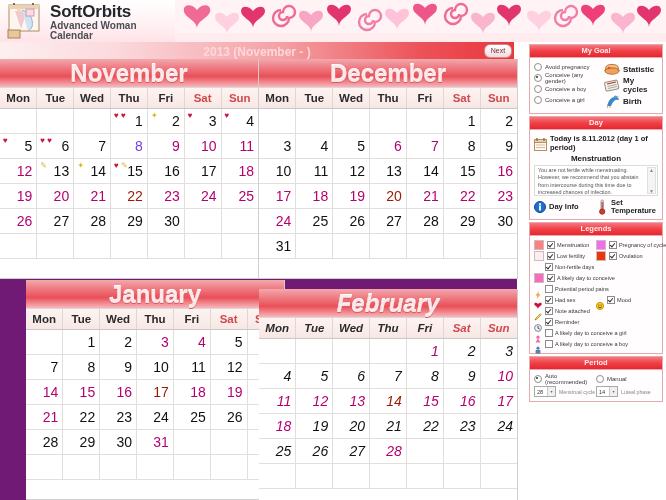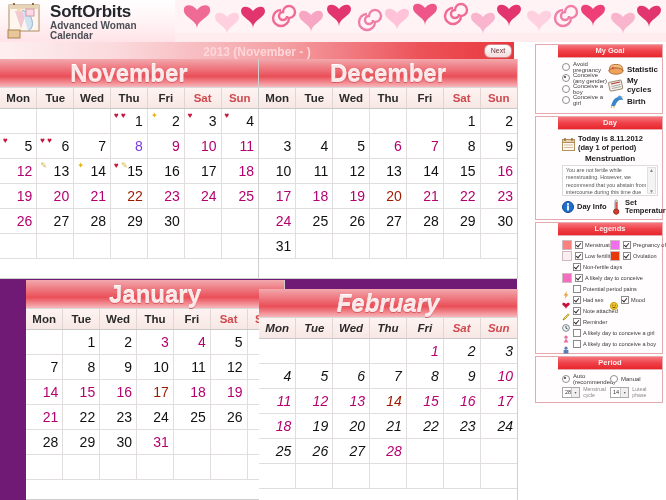--- a/index.html
+++ b/index.html
@@ -84,21 +84,21 @@
   .mk{position:absolute;font-size:8px;line-height:8px;}
   .mk-heart{color:#c9183f;}
   .mk-star{color:#e3b10a;}
   .mk-note{color:#d8b94a;}
   .mk-l1{left:3px;top:3px;}
   .mk-l2{left:10px;top:3px;}
 
   
   .side{position:absolute;left:518px;top:42px;width:148px;height:458px;
         background:#ffffff;}
-  .pane{margin:2px 3px 0 17px;border:1px solid #e7a9ad;background:#fffdfd;padding-left:22px;}
+  .pane{margin:2px 3px 0 11px;border:1px solid #e7a9ad;background:#fffdfd;}
   .pane-h{height:12px;
           background:linear-gradient(to bottom,#f6777e 0%,#ef4048 50%,#e8272f 100%);
           color:#ffe9ea;font-size:7.5px;font-weight:bold;text-align:center;
           line-height:12px;border-bottom:1px solid #e7a9ad;}
   .pane-b{padding:3px 4px 4px 4px;}
 
   .goal-row{display:flex;}
   .goal-left{width:78px;}
   .goal-right{width:60px;}
   .opt{display:flex;align-items:center;height:11px;font-size:6px;color:#3a3a3a;}

